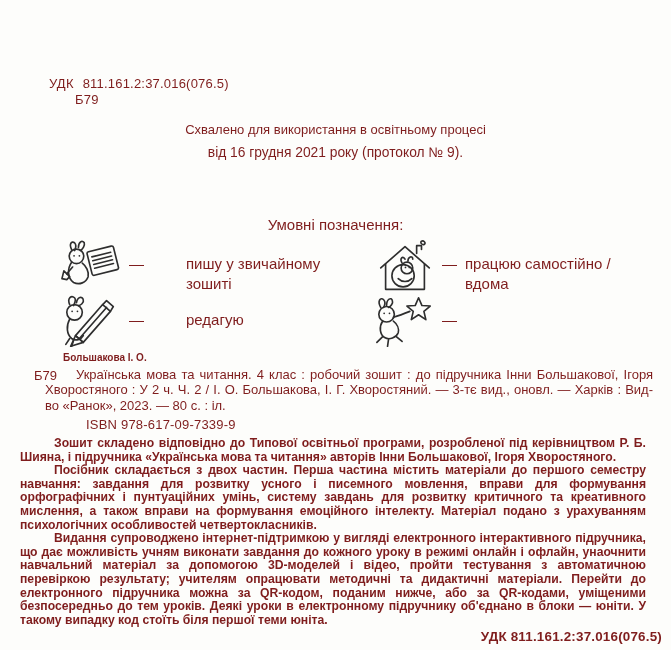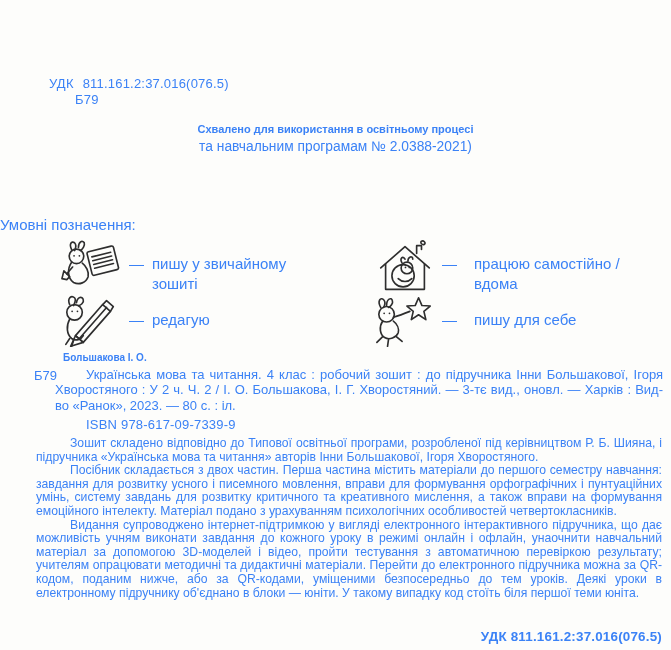--- a/index.html
+++ b/index.html
@@ -3,70 +3,70 @@
 <meta charset="utf-8">
 <style>
   html,body{margin:0;padding:0;}
   body{
     width:671px;height:650px;
     background:#f4f4f2;
     font-family:"Liberation Sans","DejaVu Sans",sans-serif;
   }
   .page{
     position:relative;width:671px;height:650px;
-    background:#fdfdfb;color:#3b82f6;overflow:hidden;
+    background:#fdfdfb;color:#7f1d1d;overflow:hidden;
   }
   
   .udk-top{position:absolute;left:49px;top:76px;font-size:13px;line-height:16px;letter-spacing:.2px;}
   .udk-top .udk-val{margin-left:9px;}
   .udk-top .udk-code{margin-left:26px;}
   
   .approval{position:absolute;left:0;top:122px;width:100%;text-align:center;
     font-size:13.8px;line-height:15.9px;}
-  .approval-title{font-weight:bold;margin-bottom:1px;font-size:11px;}
+  .approval-title{font-weight:normal;margin-bottom:7px;font-size:13px;}
   
-  .legend-heading{position:absolute;left:0;top:216px;width:100%;font-size:15px;}
+  .legend-heading{position:absolute;left:0;top:216px;width:100%;text-align:center;font-size:15px;}
   .legend-grid{position:absolute;left:60px;top:239px;display:grid;grid-template-columns:313px auto;}
   .legend-item{display:flex;height:56px;align-items:flex-start;}
   .legend-icon{width:64px;height:56px;flex:none;}
   .legend-icon svg{width:100%;height:100%;display:block;}
   .legend-dash{margin:15px 8px 0 5px;font-size:15px;line-height:19px;}
   .legend-label{margin-top:15px;font-size:15px;line-height:19.5px;}
-  .legend-label.w-left{width:152px;}
-  .legend-label.w-right{width:176px;margin-left:9px;}
+  .legend-label.w-left{width:152px;margin-left:34px;}
+  .legend-label.w-right{width:176px;}
   
   .catalog-author{position:absolute;left:63px;top:352px;font-size:10px;font-weight:bold;}
   .catalog-code{position:absolute;left:34px;top:368px;font-size:13px;}
-  .catalog-desc{position:absolute;left:55px;top:367px;width:608px;margin:0;
+  .catalog-desc{position:absolute;left:45px;top:367px;width:608px;margin:0;
     font-size:13px;line-height:15.4px;text-align:justify;text-indent:31px;}
   .catalog-isbn{position:absolute;left:86px;top:417px;font-size:13px;letter-spacing:.2px;}
   
-  .annotation{position:absolute;left:36px;top:437px;width:626px;
-    font-size:12.2px;line-height:13.6px;text-align:justify;}
+  .annotation{position:absolute;left:20px;top:437px;width:626px;
+    font-size:12.2px;line-height:13.6px;text-align:justify;font-weight:bold;}
   .annotation p{margin:0;text-indent:34px;}
   
   .udk-bottom{position:absolute;right:9px;top:629px;font-size:13.4px;font-weight:bold;letter-spacing:.2px;}
   .lineart{fill:none;stroke:#2e2e2e;stroke-width:1.7;stroke-linecap:round;stroke-linejoin:round;}
   .dot{fill:#2e2e2e;stroke:none;}
 </style>
 </head>
 <body>
 
 <div class="page">
 
   <div class="udk-top">
     <div>
       <span>УДК</span><span class="udk-val">811.161.2:37.016(076.5)</span>
     </div>
     <div class="udk-code">Б79</div>
   </div>
 
   <div class="approval">
     <div class="approval-title">Схвалено для використання в освітньому процесі</div>
-    <div>та навчальним програмам № 2.0388-2021)</div>
+    <div>від 16 грудня 2021 року (протокол № 9).</div>
   </div>
 
   <div class="legend-heading">Умовні позначення:</div>
 
   <div class="legend-grid">
 
     <div class="legend-item">
       <span class="legend-icon">
         <svg viewBox="0 0 66 56">
           <g class="lineart">
@@ -146,21 +146,20 @@
             <circle cx="14" cy="19" r="8"></circle>
             <circle class="dot" cx="11.5" cy="18" r="0.9"></circle>
             <circle class="dot" cx="17" cy="18" r="0.9"></circle>
             <path d="M21 22 C28 20 33 18 38 16"></path>
             <path d="M10 26 C6 32 7 40 12 43 C17 46 24 43 26 38 C27 34 25 29 21 26"></path>
             <path d="M10 42 L4 48 M16 45 L15 52 M24 42 L30 47"></path>
           </g>
         </svg>
       </span>
       <span class="legend-dash">—</span>
-      <span class="legend-label w-right">пишу для себе</span>
     </div>
 
   </div>
 
   <div class="catalog-author">Большакова І. О.</div>
   <div class="catalog-code">Б79</div>
   <p class="catalog-desc">Українська мова та читання. 4 клас : робочий зошит : до підручника Інни Большакової, Ігоря Хворостяного : У 2 ч. Ч. 2 / І. О. Большакова, І. Г. Хворостяний. — 3-тє вид., оновл. — Харків : Вид-во «Ранок», 2023. — 80 с. : іл.</p>
   <div class="catalog-isbn">ISBN 978-617-09-7339-9</div>
 
   <div class="annotation">

